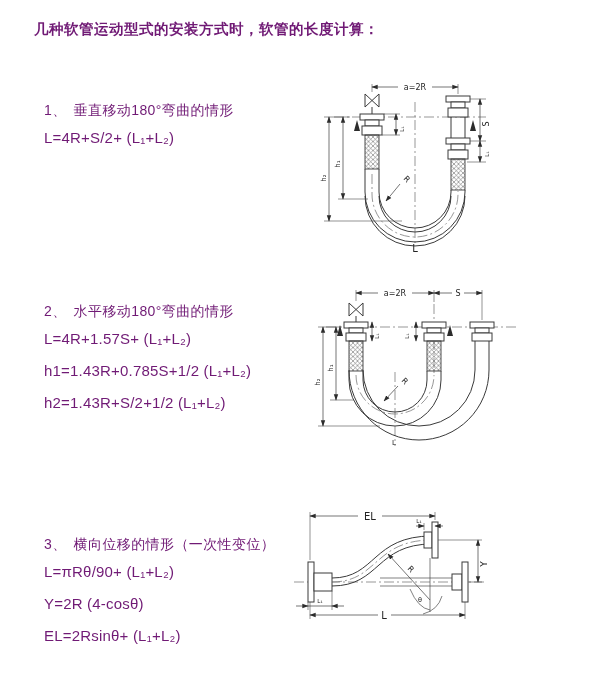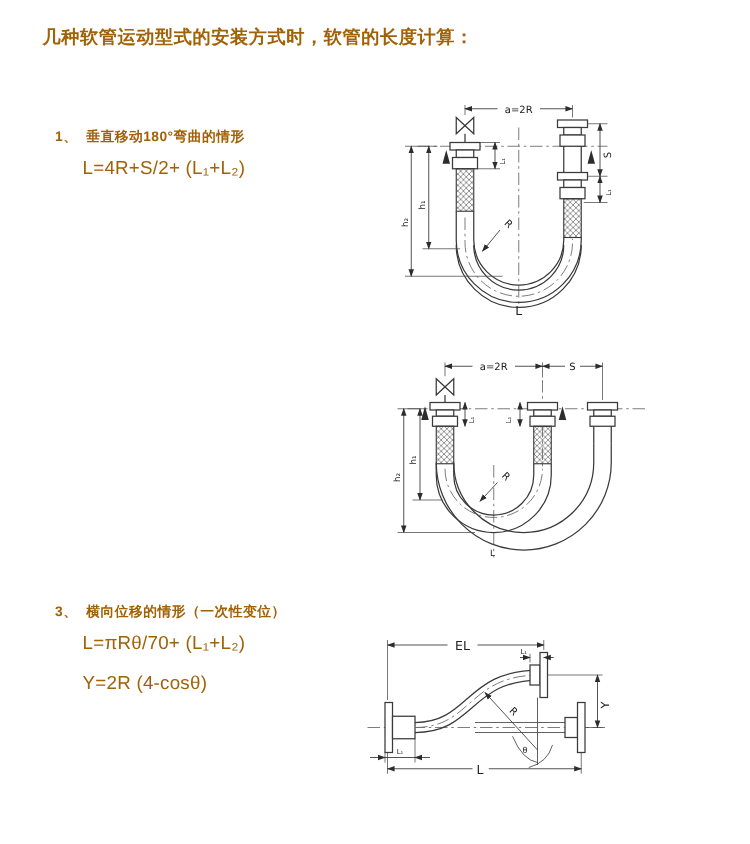--- a/index.html
+++ b/index.html
@@ -1,24 +1,24 @@
 <!DOCTYPE html>
 <html><head>
 <meta charset="utf-8">
 <style>
   *{box-sizing:border-box;margin:0;padding:0}
   html,body{background:#fff}
   .page{position:relative;width:600px;height:675px;background:#ffffff;overflow:hidden;
-        font-family:"Liberation Sans","DejaVu Sans",sans-serif;color:#a16207}
+        font-family:"Liberation Sans","DejaVu Sans",sans-serif;color:#701a75}
   .title{position:absolute;left:34px;top:20px;font-size:14.5px;font-weight:bold;letter-spacing:.5px}
   .section{position:absolute;left:44px}
-  .sec-head{font-size:11px;font-weight:bold;letter-spacing:.4px;white-space:nowrap}
+  .sec-head{font-size:14px;font-weight:normal;letter-spacing:.4px;white-space:nowrap}
   .sec-head .num{margin-right:7px}
-  .formula{font-size:15px;line-height:32px;margin-left:22px;letter-spacing:.2px;white-space:nowrap}
-  .sec1{top:102px}.sec2{top:303px}.sec3{top:482px}
+  .formula{font-size:15px;line-height:32px;letter-spacing:.2px;white-space:nowrap}
+  .sec1{top:102px}.sec2{top:303px}.sec3{top:536px}
   .formulas{margin-top:2px}
   .diag{position:absolute}
   .d1{left:310px;top:74px}.d2{left:308px;top:280px}.d3{left:280px;top:498px}
   svg text{font-family:"DejaVu Sans","Liberation Sans",sans-serif;fill:#222}
   .ln{fill:none;stroke:#3a3a3a;stroke-width:1}
   .lnt{fill:none;stroke:#4a4a4a;stroke-width:.7}
   .fl{fill:#fff;stroke:#3a3a3a;stroke-width:1}
   .cl{fill:none;stroke:#6a6a6a;stroke-width:.7;stroke-dasharray:10 3 2 3}
   .dim{stroke:#3a3a3a;stroke-width:.7;fill:none}
   .ext{stroke:#4a4a4a;stroke-width:.6}
@@ -108,20 +108,30 @@
     <line class="ext" x1="14" y1="147" x2="92" y2="147"></line>
     <text transform="translate(16,104) rotate(-90)" font-size="7" text-anchor="middle">h₂</text>
 
     <line class="dim" x1="90" y1="110" x2="76" y2="127" marker-end="url(#arw)"></line>
     <text transform="translate(95,107) rotate(45)" font-size="8" text-anchor="middle">R</text>
 
     <text x="105" y="178" font-size="10" text-anchor="middle">L</text>
   </svg>
   </div>
 
+  <div class="section sec2">
+    <div class="sec-head">
+      <span class="num">2、</span><span>水平移动180°弯曲的情形</span>
+    </div>
+    <div class="formulas">
+      <div class="formula">L=4R+1.57S+ (L₁+L₂)</div>
+      <div class="formula">h1=1.43R+0.785S+1/2 (L₁+L₂)</div>
+      <div class="formula">h2=1.43R+S/2+1/2 (L₁+L₂)</div>
+    </div>
+  </div>
 
   <div class="diag d2">
   <svg width="286" height="174" viewBox="0 0 286 174">
 
     <line class="cl" x1="18" y1="47" x2="210" y2="47"></line>
     <line class="cl" x1="126" y1="24" x2="126" y2="95"></line>
     <line class="cl" x1="87" y1="92" x2="87" y2="166"></line>
 
     <path class="ln" d="M41,91 V100 A46,46 0 0 0 133,100 V91"></path>
     <path class="ln" d="M55,91 V100 A32,32 0 0 0 119,100 V91"></path>
@@ -178,22 +188,23 @@
 
     <text x="86" y="165" font-size="7" text-anchor="middle">L</text>
   </svg>
   </div>
 
   <div class="section sec3">
     <div class="sec-head">
       <span class="num">3、</span><span>横向位移的情形（一次性变位）</span>
     </div>
     <div class="formulas">
-      <div class="formula">L=πRθ/70+ (L₁+L₂)</div>
+      <div class="formula">L=πRθ/90+ (L₁+L₂)</div>
       <div class="formula">Y=2R (4-cosθ)</div>
+      <div class="formula">EL=2Rsinθ+ (L₁+L₂)</div>
     </div>
   </div>
 
   <div class="diag d3">
   <svg width="304" height="144" viewBox="0 0 304 144">
 
     <line class="cl" x1="14" y1="84" x2="206" y2="84"></line>
 
     <line class="lnt" x1="100" y1="80" x2="172" y2="80"></line>
     <line class="lnt" x1="100" y1="88" x2="172" y2="88"></line>

